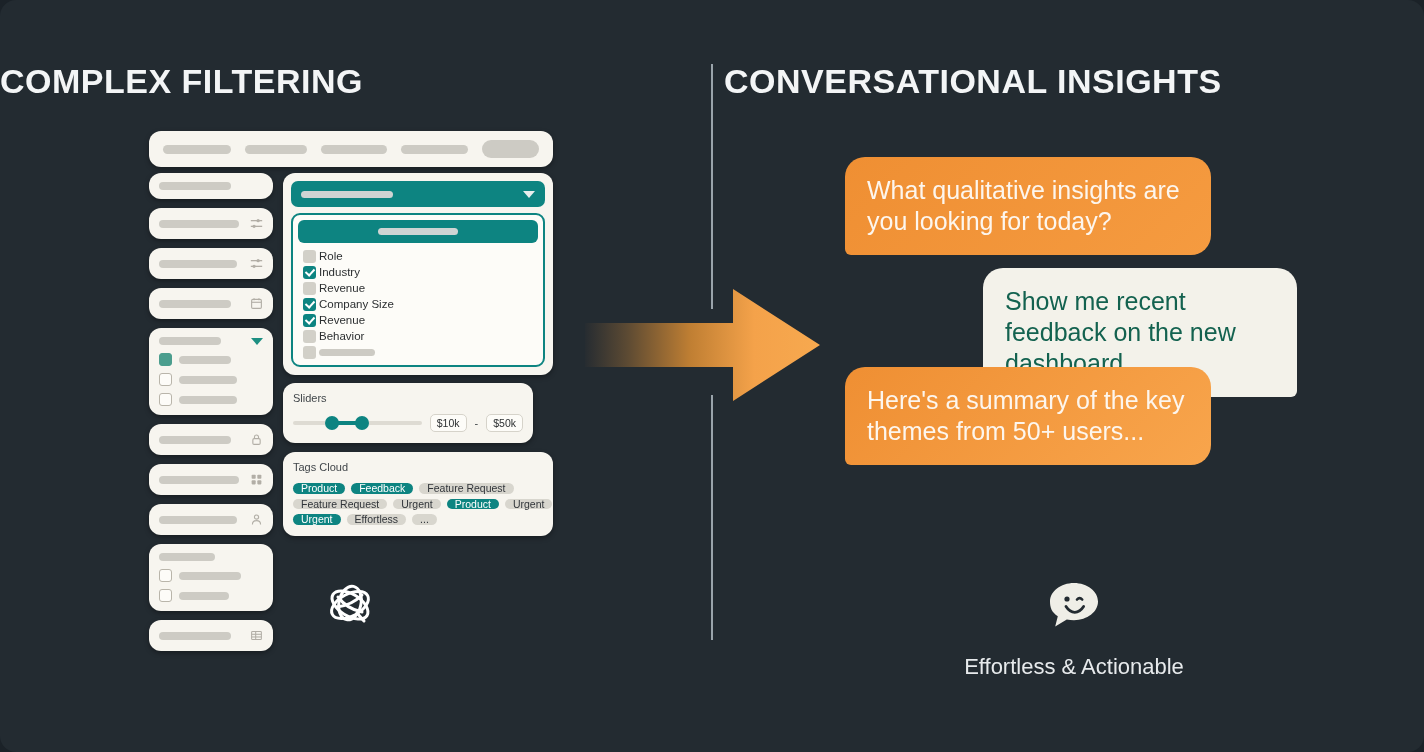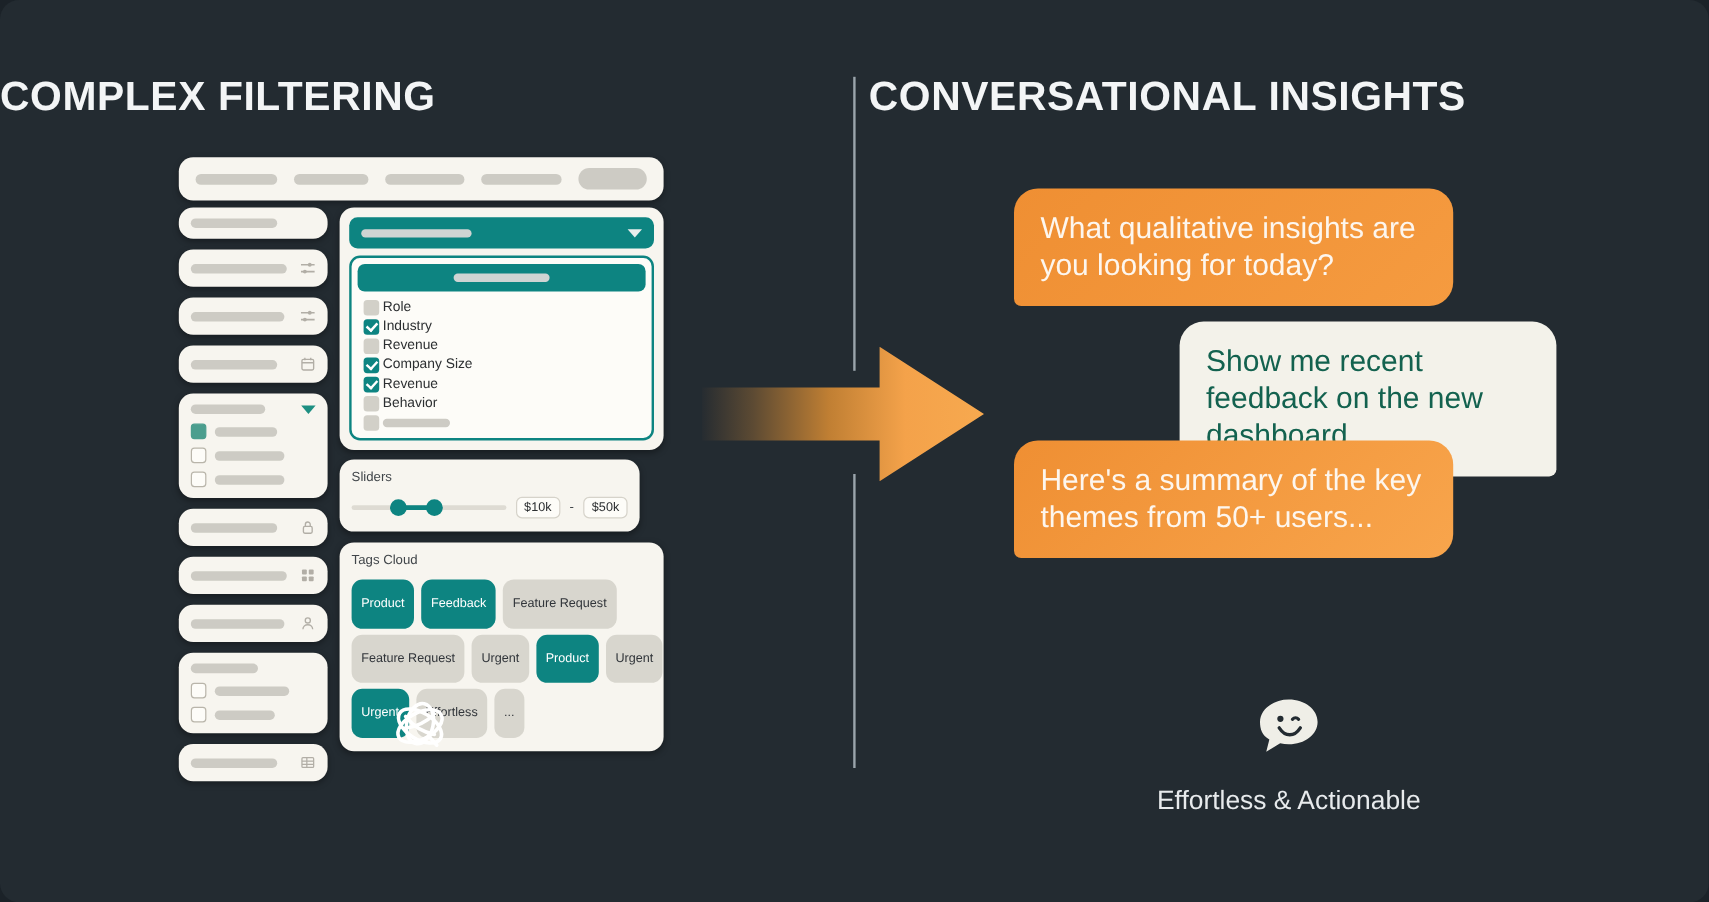--- a/index.html
+++ b/index.html
@@ -177,21 +177,21 @@
     border: 1px solid #d6d3ca; border-radius: 5px; padding: 2px 6px;
   }
   .dash { font-size: 11px; color: #41464a; }
 
   
   #tags-card { margin-top: 9px; width: 270px; padding: 9px 10px 11px; }
   .tag-rows { display: flex; flex-direction: column; gap: 5px; }
   .tag-row { display: flex; gap: 6px; flex-wrap: nowrap; }
   .tag {
     font-size: 10.5px; line-height: 1;
-    padding: 15px 8px; border-radius: 9px;
+    padding: 0 8px; border-radius: 9px;
     background: #d8d6ce; color: #31353a; white-space: nowrap;
   }
   .tag.sel { background: #0d8481; color: #ffffff; }
 
   
   #chat { position: absolute; left: 845px; top: 157px; width: 452px; height: 390px; }
   .bubble {
     position: absolute;
     padding: 18px 22px;
     font-size: 25px;

